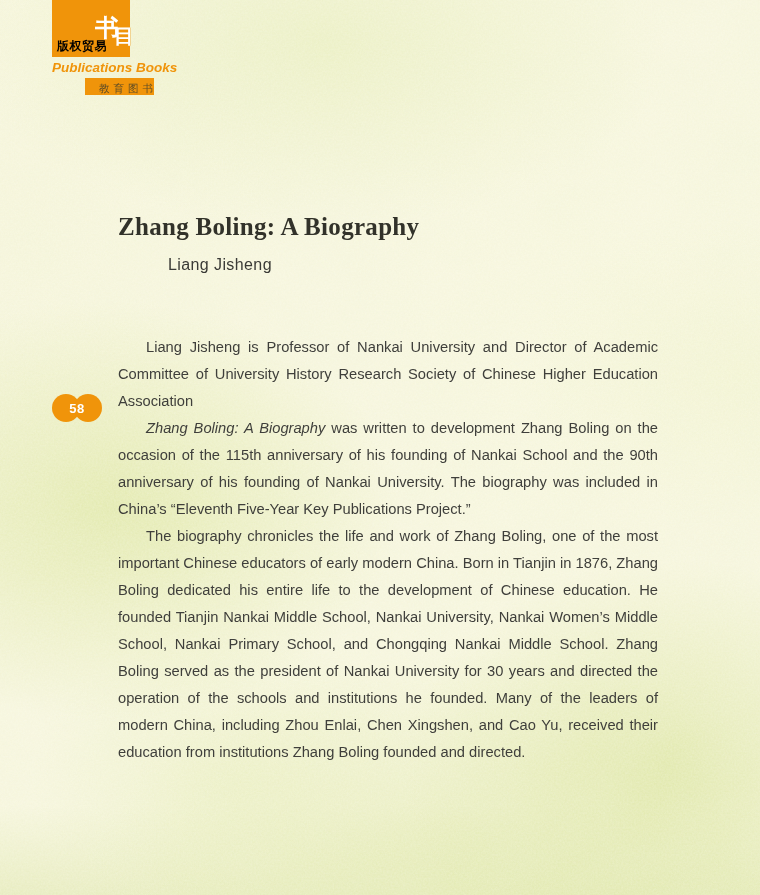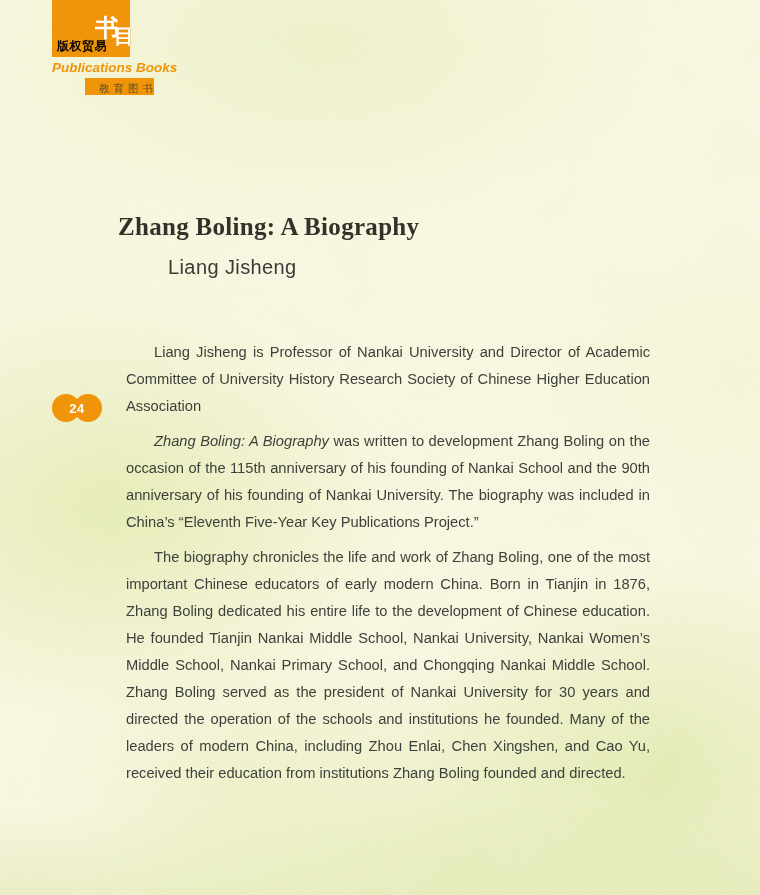--- a/index.html
+++ b/index.html
@@ -76,27 +76,27 @@
     color:#fff; font-size:13px; font-weight:700; letter-spacing:0.5px;
   }
 
   
   .article { position:absolute; left:118px; top:212px; width:540px; z-index:2; }
   .article h1 {
     margin:0; font-family:"Liberation Serif", serif; font-weight:600;
     font-size:25px; line-height:30px; color:#32322a; letter-spacing:0.3px;
   }
   .author {
-    margin:14px 0 0 50px; font-size:20px; color:#3a3a36; letter-spacing:0.4px;
+    margin:14px 0 0 50px; font-size:16px; color:#3a3a36; letter-spacing:0.4px;
   }
   .article-body {
     margin-top:60px; font-size:14.7px; line-height:27px;
     color:#3f3f3b; text-align:justify;
   }
-  .article-body p { margin:8px; text-indent:28px; }
+  .article-body p { margin:0; text-indent:28px; }
   .article-body p.continues { text-align-last:justify; }
   .article-body em { font-style:italic; }
 </style>
 </head>
 <body>
 
 <div class="page">
 
   <svg class="texture" width="760" height="895" aria-hidden="true">
     <defs>
@@ -122,21 +122,21 @@
     <div class="logo-mu-out-clip">
       <span class="logo-mu-out">目</span>
     </div>
     <div class="logo-en">Publications Books</div>
     <div class="logo-bar">
       <span>教育图书</span>
     </div>
   </header>
 
   <div class="page-badge">
-    <span>24</span>
+    <span>58</span>
   </div>
 
   <main class="article">
     <h1>Zhang Boling: A Biography</h1>
     <div class="author">Liang Jisheng</div>
     <div class="article-body">
       <p>Liang Jisheng is Professor of Nankai University and Director of Academic Committee of University History Research Society of Chinese Higher Education Association</p>
       <p><em>Zhang Boling: A Biography</em><span> was written to development Zhang Boling on the occasion of the 115th anniversary of his founding of Nankai School and the 90th anniversary of his founding of Nankai University. The biography was included in China’s “Eleventh Five-Year Key Publications Project.”</span></p>
       <p>The biography chronicles the life and work of Zhang Boling, one of the most important Chinese educators of early modern China. Born in Tianjin in 1876, Zhang Boling dedicated his entire life to the development of Chinese education. He founded Tianjin Nankai Middle School, Nankai University, Nankai Women’s Middle School, Nankai Primary School, and Chongqing Nankai Middle School. Zhang Boling served as the president of Nankai University for 30 years and directed the operation of the schools and institutions he founded. Many of the leaders of modern China, including Zhou Enlai, Chen Xingshen, and Cao Yu, received their education from institutions Zhang Boling founded and directed.</p>
     </div>

